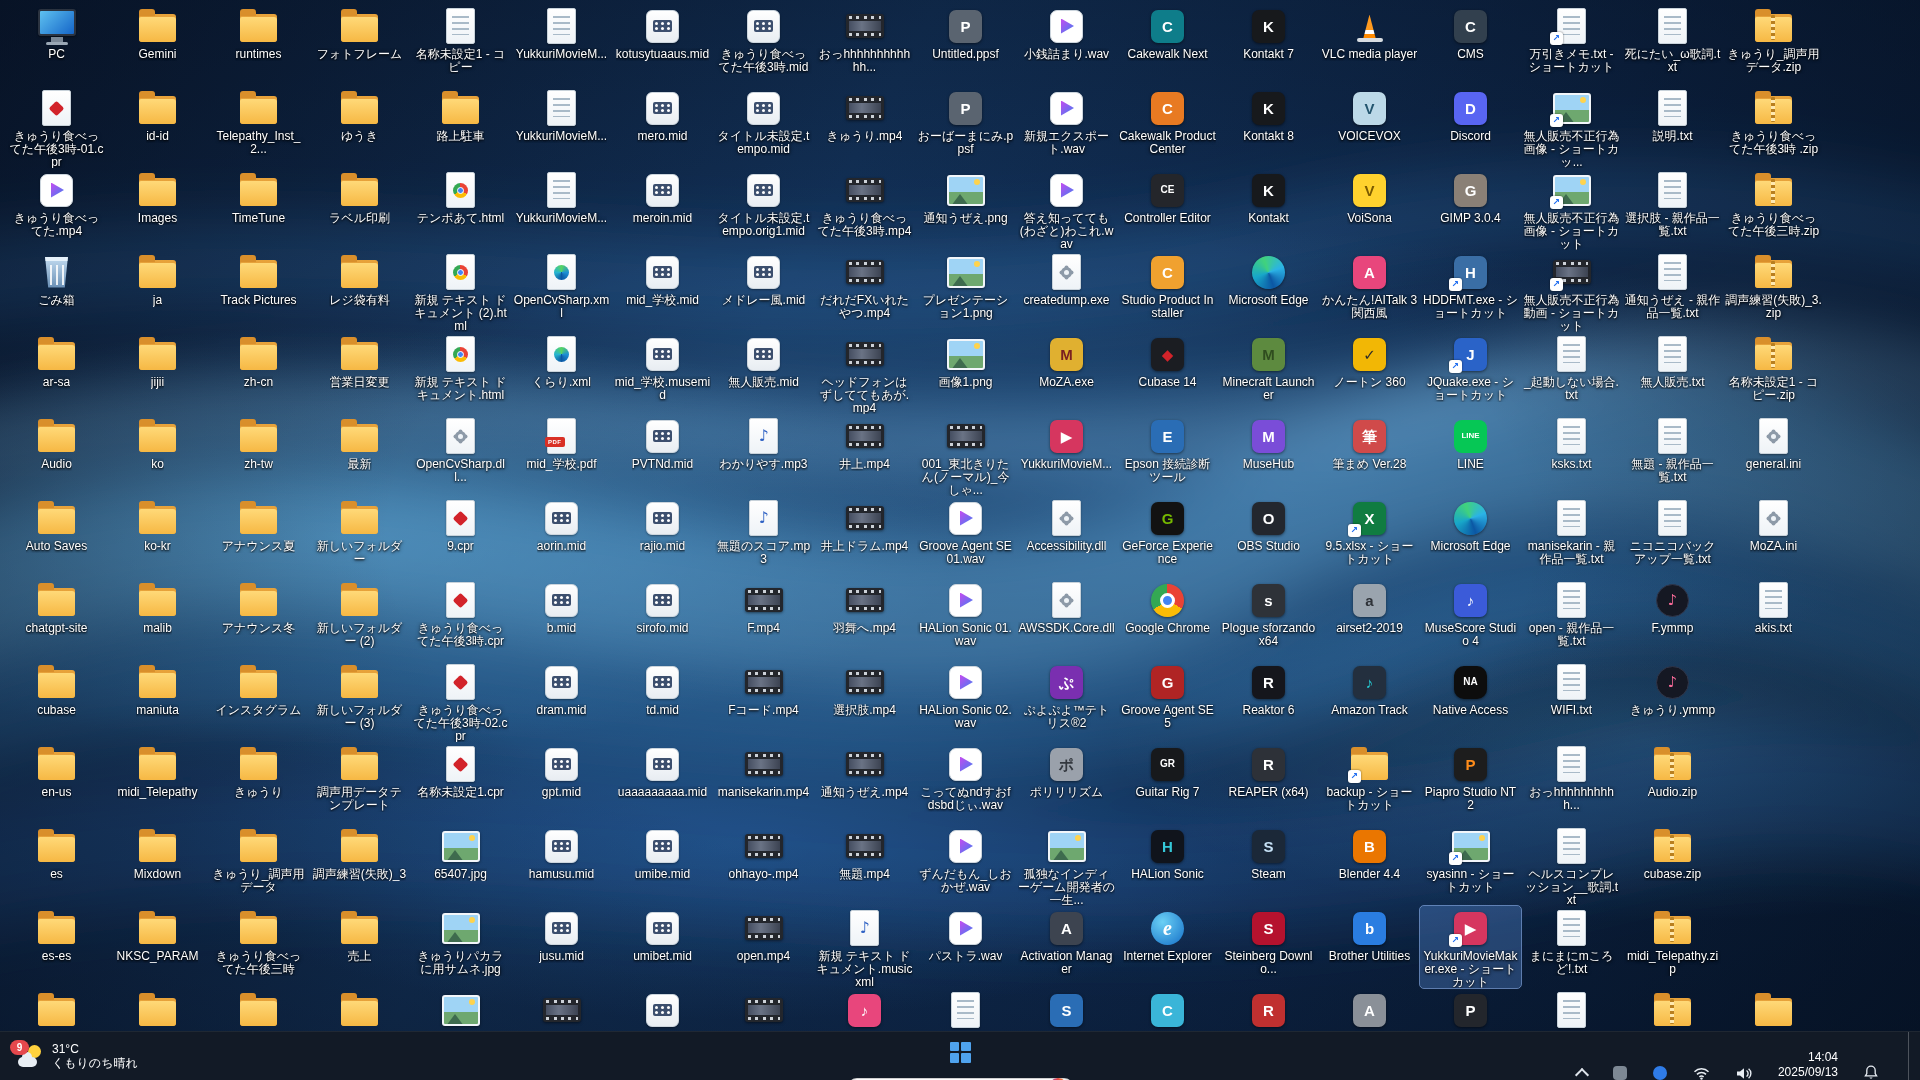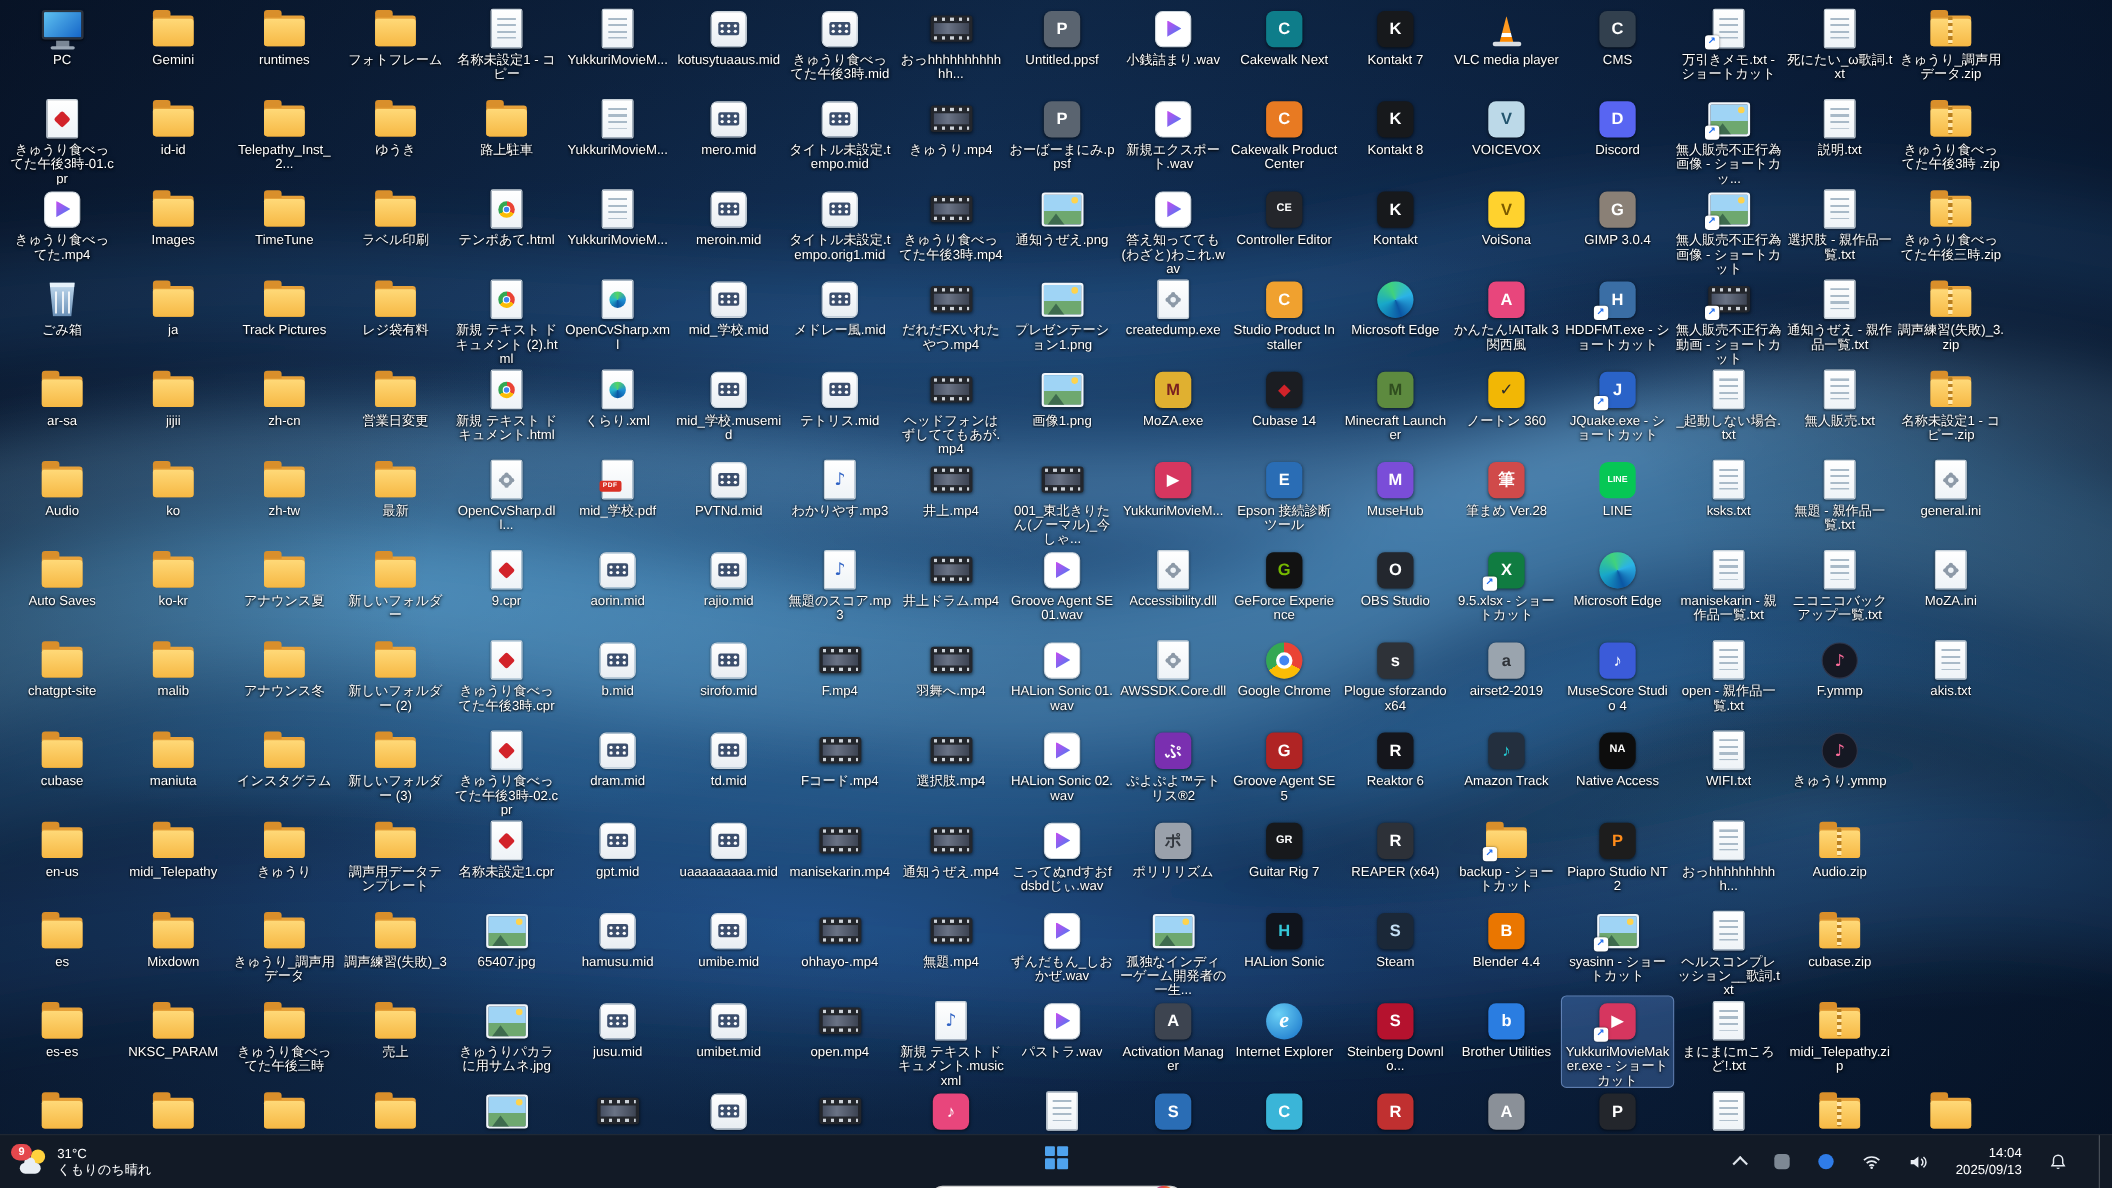--- a/index.html
+++ b/index.html
@@ -132,21 +132,21 @@
   .srch-color{margin-left:auto;width:20px;height:20px;border-radius:50%;
     background:conic-gradient(#e7483c,#f7b529,#3fa757,#3a78e7,#7b3ff2,#e7483c);}
   .i-tview{position:relative;width:20px;height:20px;}
   .i-tview::before{content:"";position:absolute;left:0;top:0;width:14px;height:14px;border-radius:3px;background:rgba(255,255,255,.92);}
   .i-tview::after{content:"";position:absolute;right:0;bottom:0;width:11px;height:11px;border-radius:3px;
     border:2px solid #fff;background:rgba(40,50,65,.4);}
   .tbi .i-fol{transform:scale(.82);margin-top:3px;}
   .tbi .i-app{width:27px;height:27px;border-radius:6px;font-size:13px;}
   .tbi .i-chrome{width:27px;height:27px;}
   .tbi .i-chrome::after{inset:7px;border-width:2.5px;}
-  .tray{position:absolute;right:2px;top:0;bottom:0;display:flex;align-items:center;gap:26px;padding-right:4px;}
+  .tray{position:absolute;right:2px;top:0;bottom:0;display:flex;align-items:flex-end;gap:26px;padding-right:4px;}
   .chev{width:8px;height:8px;border-left:2px solid #dfe5ec;border-top:2px solid #dfe5ec;transform:rotate(45deg);margin-top:4px;}
   .trdot1{width:14px;height:14px;border-radius:4px;background:#7d8894;}
   .trdot2{width:14px;height:14px;border-radius:50%;background:#2f7ce8;}
   .clock{text-align:right;font-size:12px;line-height:15px;color:#fff;}
   .sliver{width:5px;align-self:stretch;border-left:1px solid rgba(255,255,255,.25);margin-left:4px;}
   .trsvg{display:block;}
 </style>
 </head>
 <body>
 
@@ -705,21 +705,21 @@
           </div>
         </div>
         <div class="lbl">mid_学校.musemid</div>
       </div>
       <div class="cell">
         <div class="icw">
           <div class="i-mid">
             <div class="frame"></div>
           </div>
         </div>
-        <div class="lbl">テトリス.mid</div>
+        <div class="lbl">無人販売.mid</div>
       </div>
       <div class="cell">
         <div class="icw">
           <div class="i-film">
             <div class="strip"></div>
           </div>
         </div>
         <div class="lbl">ヘッドフォンはずしててもあが.mp4</div>
       </div>
       <div class="cell">

